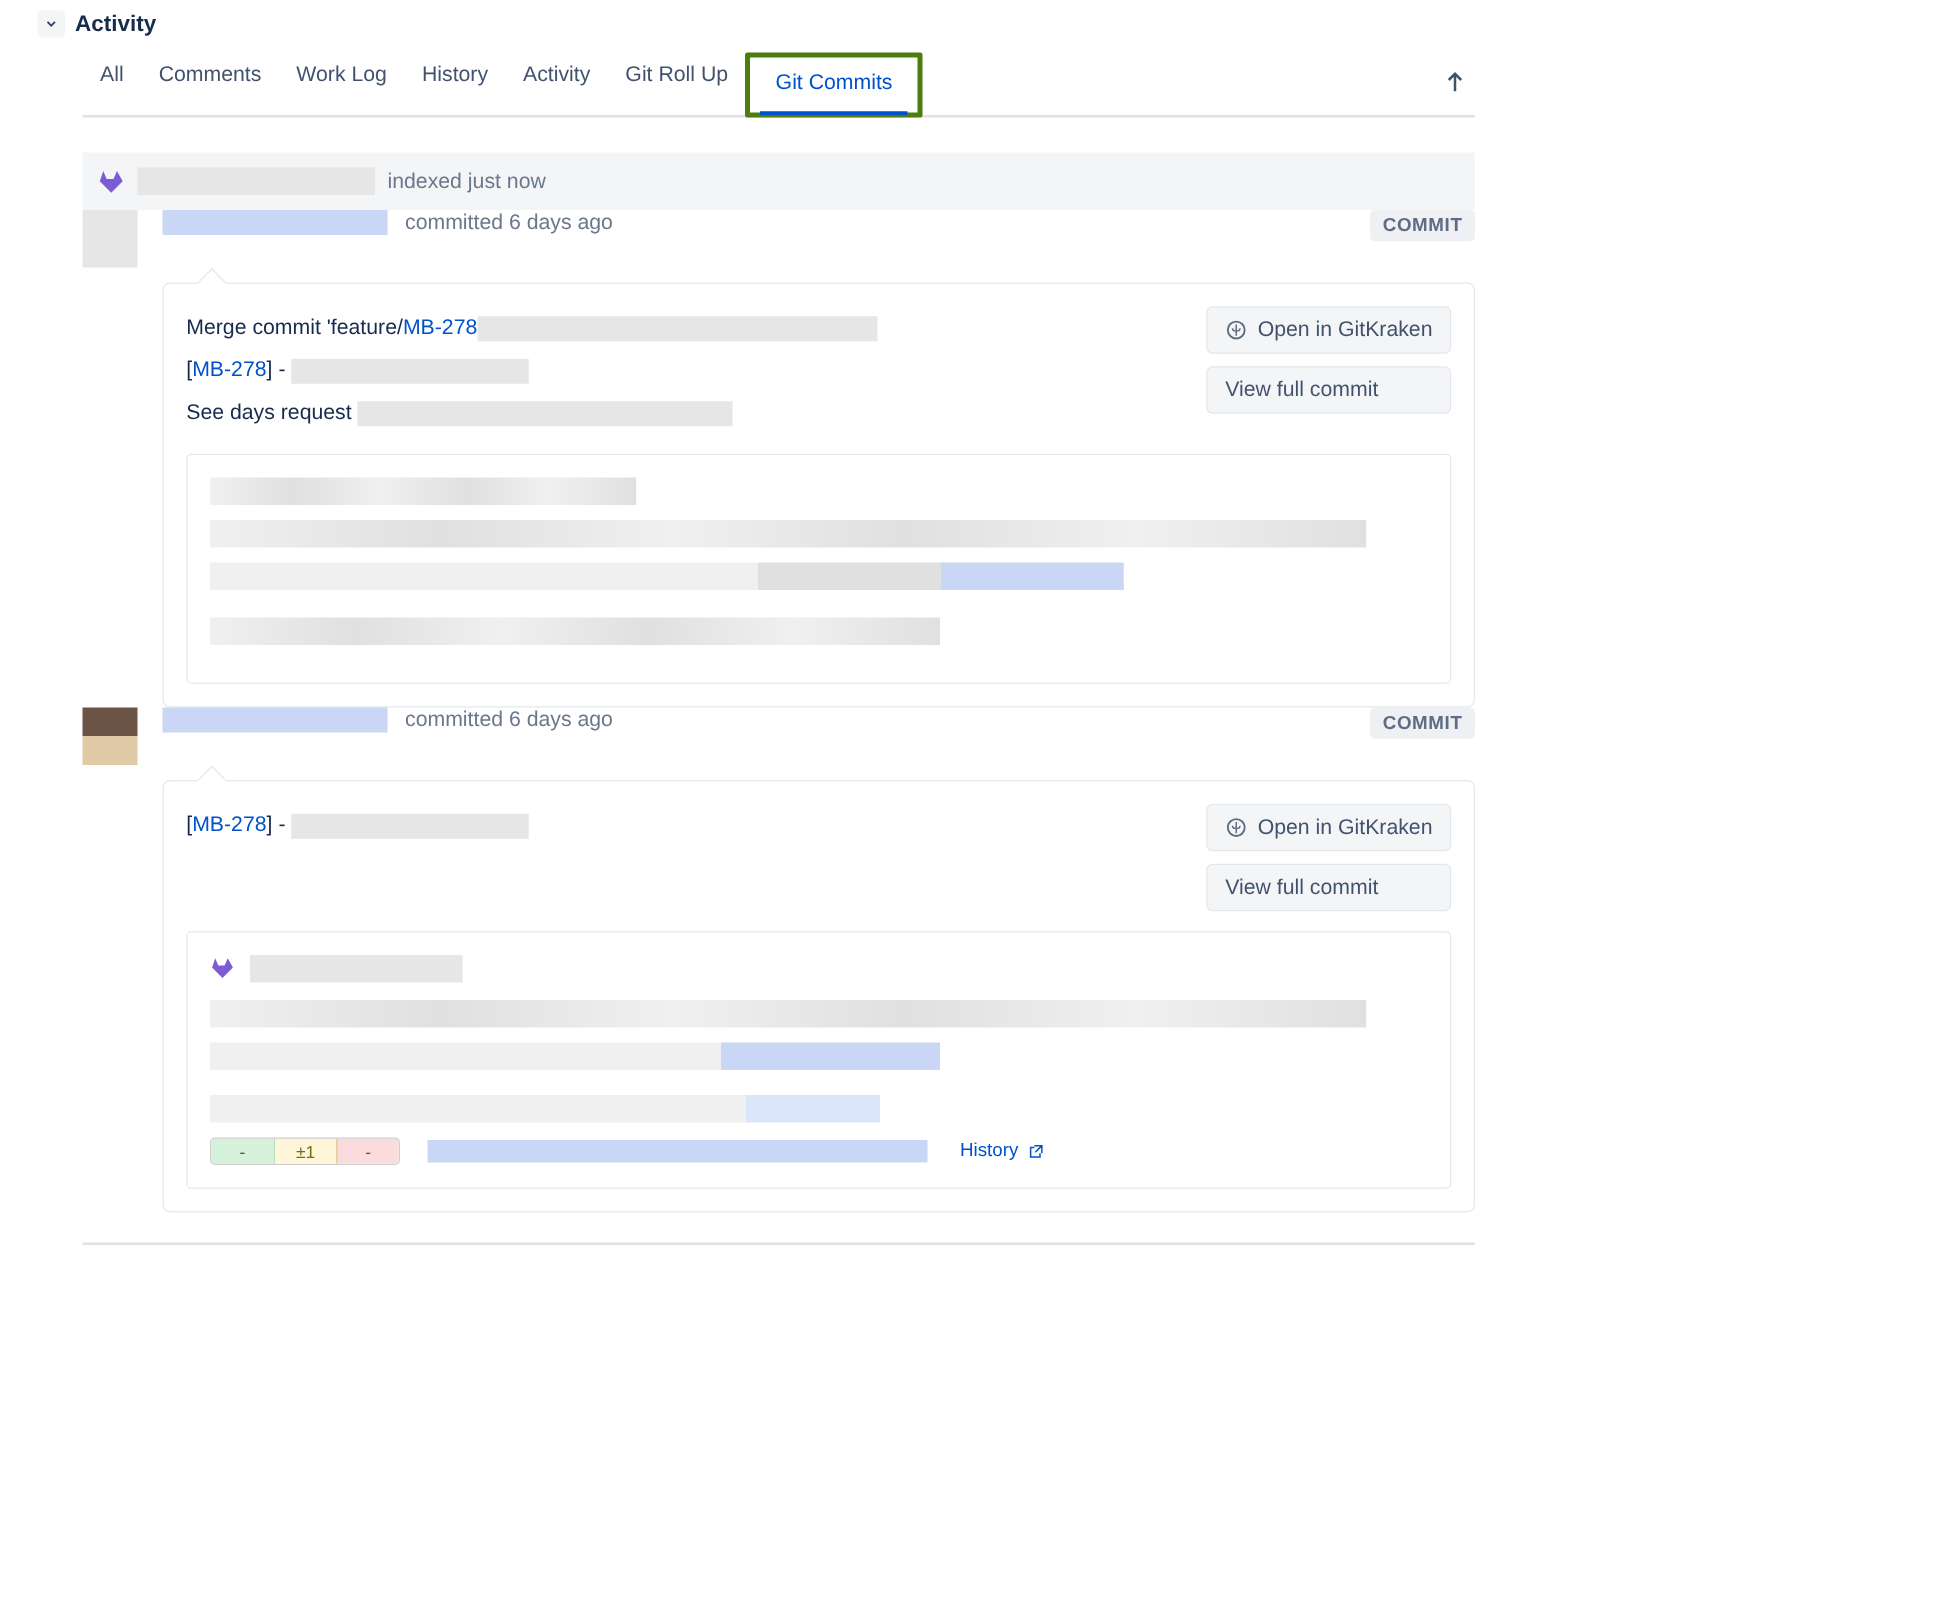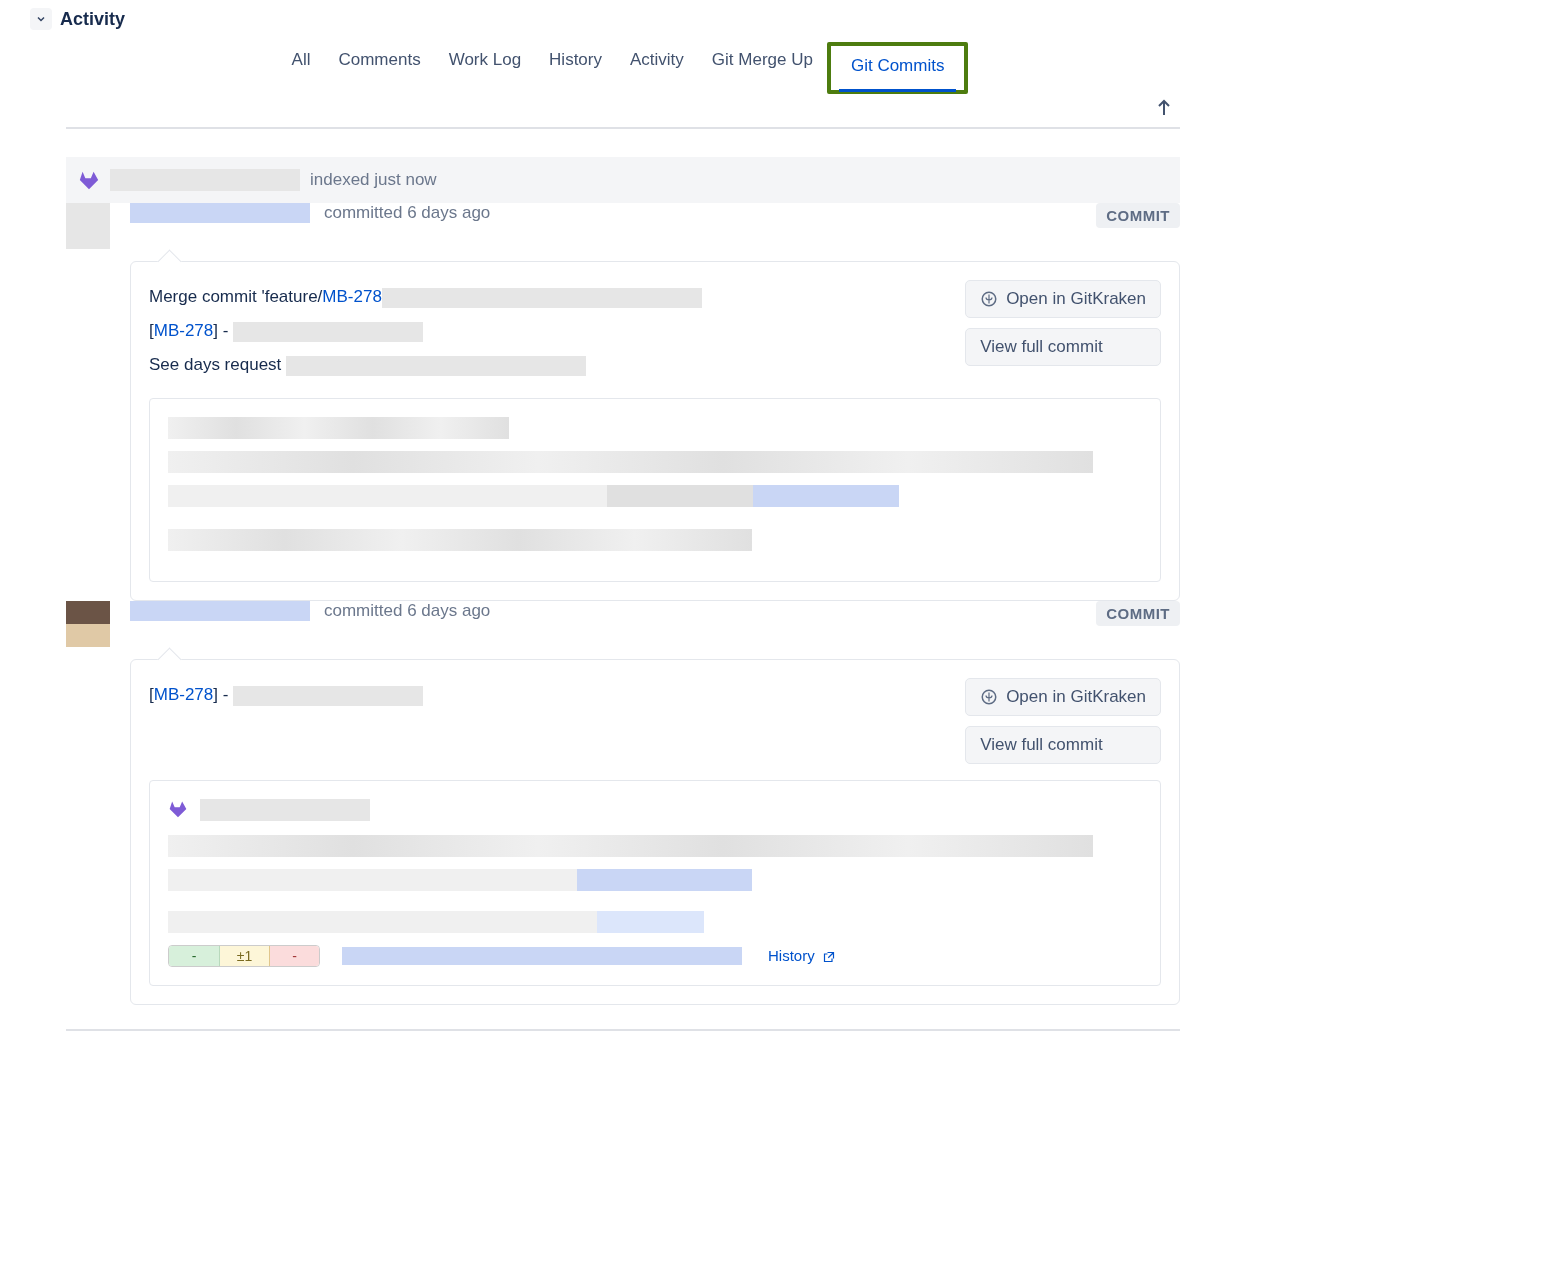--- a/index.html
+++ b/index.html
@@ -9,21 +9,21 @@
       color: #172b4d;
       font-size: 16px;
       padding: 8px;
       width: 1552px;
     }
     .content { padding-left: 22px; padding-right: 28px; max-width: 1200px; }
     .section-header { display: flex; align-items: center; gap: 8px; margin-bottom: 12px; }
     .chev-btn { display: inline-flex; align-items: center; justify-content: center; width: 22px; height: 22px; border-radius: 4px; background: #f4f5f7; cursor: pointer; }
     .section-title { font-size: 18px; font-weight: 600; color: #172b4d; }
 
-    .tabs-row { display: flex; align-items: center; border-bottom: 2px solid #dfe1e6; position: relative; margin-left: 36px; flex-direction: column; }
+    .tabs-row { display: flex; align-items: center; border-bottom: 2px solid #dfe1e6; position: relative; margin-left: 36px; }
     .tabs { display: flex; gap: 0; }
     .tab { padding: 8px 14px 10px; font-size: 17px; color: #42526e; cursor: pointer; position: relative; }
     .tab.active { color: #0052cc; }
     .tab.active::after { content: ""; position: absolute; left: 8px; right: 8px; bottom: -2px; height: 3px; background: #0052cc; }
     .tab.highlight-box { border: 4px solid #4d7c0f; border-radius: 2px; padding: 10px 20px 14px; margin-bottom: -2px; }
 
     .sort-arrow { margin-left: auto; padding: 6px 8px; color: #42526e; cursor: pointer; font-size: 18px; }
 
     .index-bar { display: flex; align-items: center; gap: 10px; background: #f4f5f7; margin-left: 36px; margin-top: 28px; padding: 12px 12px; border-radius: 0; }
     .index-text { color: #6b778c; font-size: 17px; }
@@ -89,21 +89,21 @@
     <span class="section-title">Activity</span>
   </div>
 
   <div class="tabs-row">
     <div class="tabs">
       <div class="tab">All</div>
       <div class="tab">Comments</div>
       <div class="tab">Work Log</div>
       <div class="tab">History</div>
       <div class="tab">Activity</div>
-      <div class="tab">Git Merge Up</div>
+      <div class="tab">Git Roll Up</div>
       <div class="tab active highlight-box">Git Commits</div>
     </div>
     <span class="sort-arrow">
       <svg width="16" height="18" viewBox="0 0 16 18">
           <path d="M8 17V3M3 8l5-5 5 5" fill="none" stroke="#42526e" stroke-width="2"></path>
         </svg>
     </span>
   </div>
 
   <div class="index-bar">

